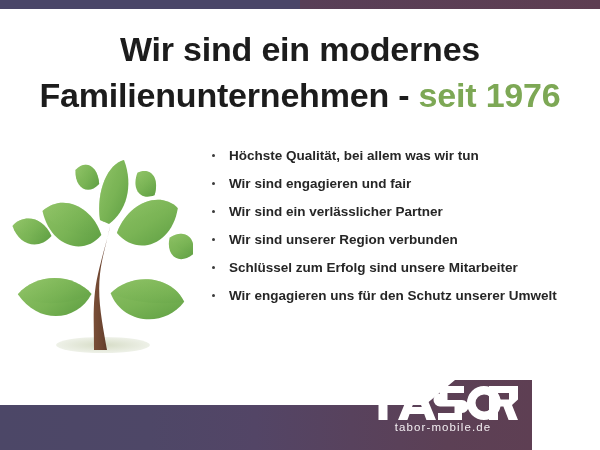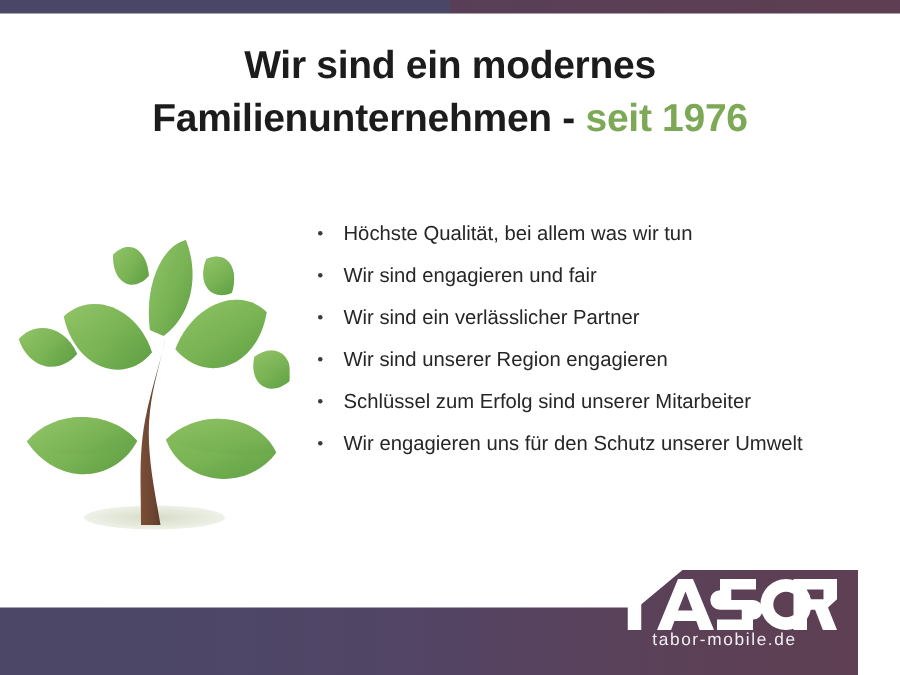--- a/index.html
+++ b/index.html
@@ -45,21 +45,21 @@
     background: linear-gradient(90deg, #583f57 0%, #5e3e52 100%);
   }
 
   
   .heading {
     position: absolute;
     top: 26px;
     left: 0;
     width: 600px;
     text-align: center;
-    font-size: 26px;
+    font-size: 34px;
     font-weight: bold;
     line-height: 1.36;
     color: #1c1c1c;
     letter-spacing: -0.2px;
   }
   .heading .line {
     display: block;
     white-space: nowrap;
   }
   .heading .accent {
@@ -77,20 +77,21 @@
     list-style: none;
   }
   .bullets li {
     position: relative;
     padding-left: 21px;
     height: 28px;
     line-height: 28px;
     font-size: 13.5px;
     color: #262626;
     white-space: nowrap;
+    font-weight: bold;
   }
   .bullets li .dot {
     position: absolute;
     left: 4px;
     top: 12px;
     width: 3.4px;
     height: 3.4px;
     border-radius: 50%;
     background: #3b3b3b;
   }
@@ -102,22 +103,23 @@
     top: 148px;
     width: 185px;
     height: 212px;
   }
 
   
   .footer {
     position: absolute;
     left: 0;
     top: 372px;
-    width: 572px;
+    width: 520px;
     height: 78px;
+    padding-left: 12px;
   }
   .footer-shape {
     position: absolute;
     inset: 0;
     background: linear-gradient(90deg,
        #4c4767 0%,
        #4e4767 28%,
        #534566 48%,
        #58425d 66%,
        #5c4055 84%,
@@ -216,22 +218,22 @@
         <path d="M160 92 C 172 80, 186 86, 186 104 C 174 118, 159 110, 160 92 Z" fill="url(#lfA)" transform="rotate(10 173 100)"></path>
         <path d="M160 92 C 172 80, 186 86, 186 104 C 175 103, 165 99, 160 92 Z" fill="url(#lfB)" opacity="0.5" transform="rotate(10 173 100)"></path>
       </g>
     </svg>
   </div>
 
   <ul class="bullets">
     <li><span class="dot"></span><span>Höchste Qualität, bei allem was wir tun</span></li>
     <li><span class="dot"></span><span>Wir sind engagieren und fair</span></li>
     <li><span class="dot"></span><span>Wir sind ein verlässlicher Partner</span></li>
-    <li><span class="dot"></span><span>Wir sind unserer Region engagieren</span></li>
-    <li><span class="dot"></span><span>Schlüssel zum Erfolg sind unserer Mitarbeiter</span></li>
+    <li><span class="dot"></span><span>Wir sind unserer Region verbunden</span></li>
+    <li><span class="dot"></span><span>Schlüssel zum Erfolg sind unsere Mitarbeiter</span></li>
     <li><span class="dot"></span><span>Wir engagieren uns für den Schutz unserer Umwelt</span></li>
   </ul>
 
   <div class="footer">
     <div class="footer-shape"></div>
     <div class="logo">
       <span class="logo-word">
         <svg width="150" height="34" viewBox="0 0 150 34" xmlns="http://www.w3.org/2000/svg">
           <g fill="#ffffff">
 

